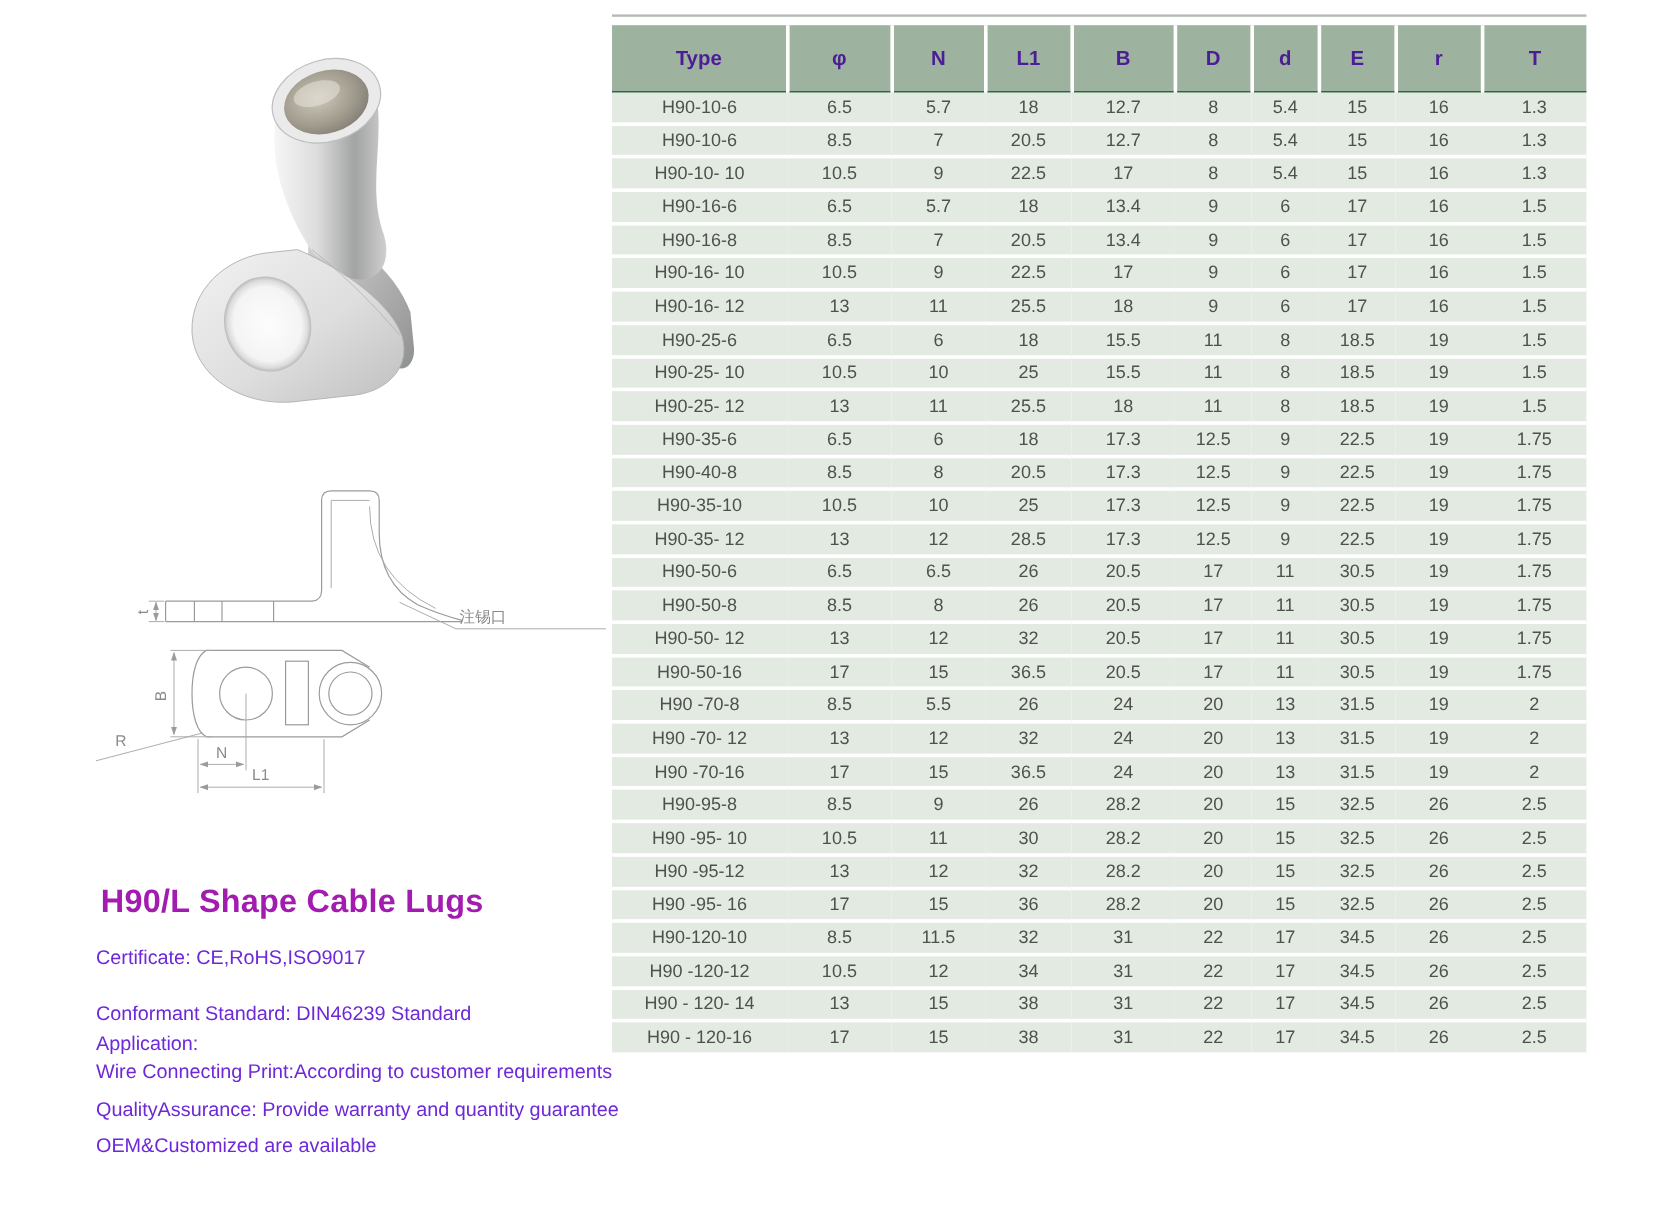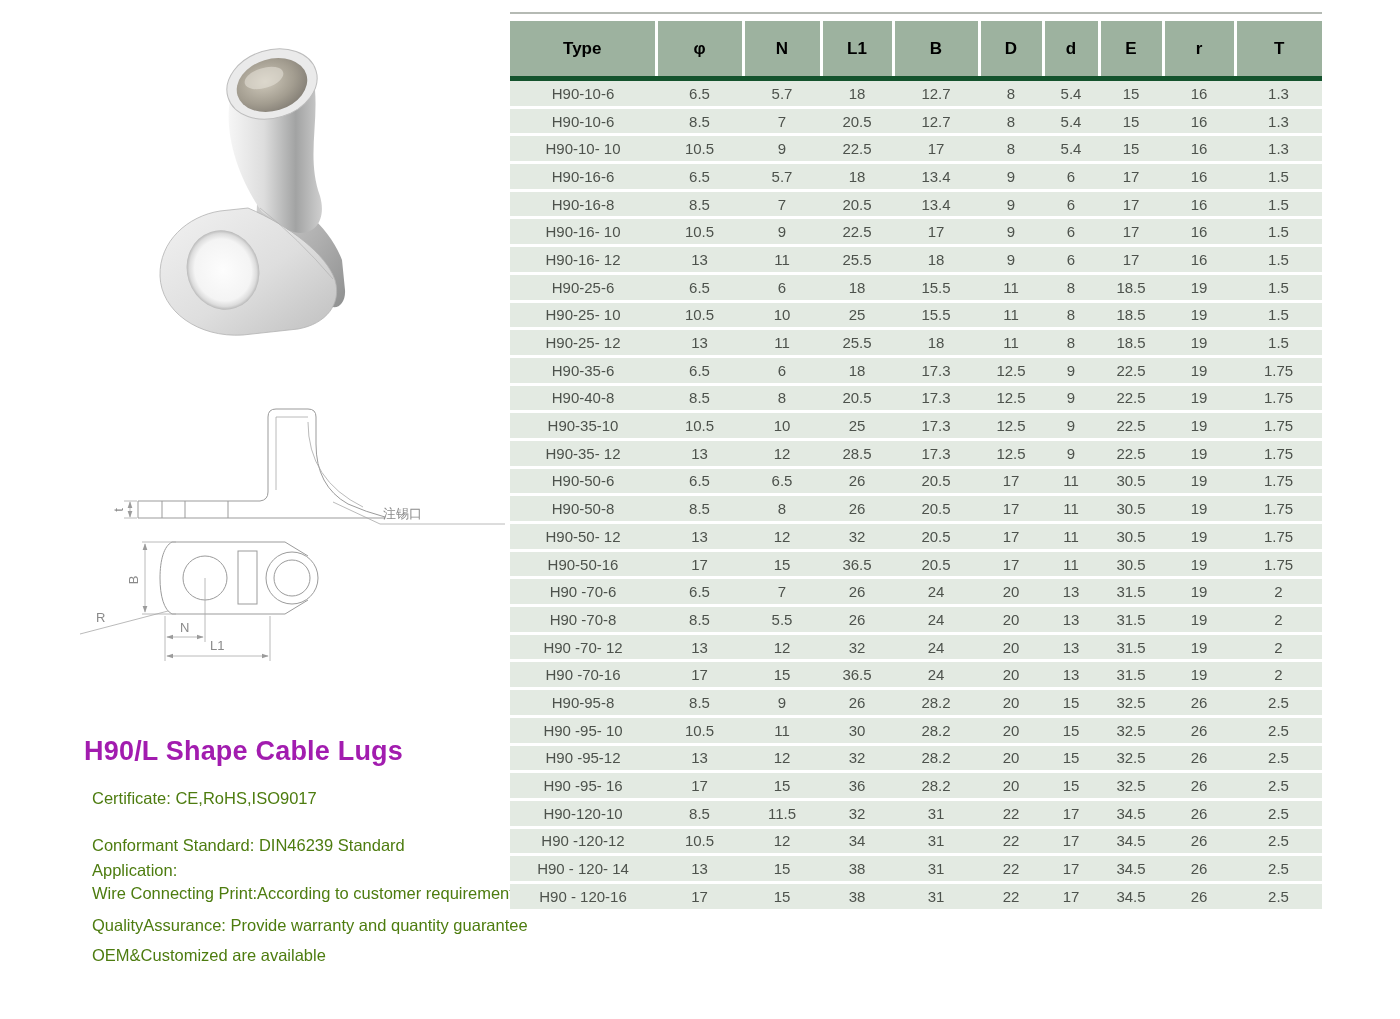--- a/index.html
+++ b/index.html
@@ -6,38 +6,38 @@
   .page {
     position:relative; width:1400px; height:1019px; background:#ffffff;
     font-family:"Liberation Sans", sans-serif; overflow:hidden;
   }
 
   
   .top-rule { position:absolute; left:510px; top:12px; width:812px; height:2px; background:#b5bab4; }
   table.spec { position:absolute; left:510px; top:21px; width:812px;
     border-collapse:collapse; table-layout:fixed; }
   table.spec th {
-    background:#9db29f; color:#000000; font-size:17px; font-weight:bold;
+    background:#9db29f; color:#4c1d95; font-size:17px; font-weight:bold;
     height:55px; text-align:center; vertical-align:middle;
-    border-bottom:5px solid #14532d; padding:0;
+    border-bottom:1px solid #14532d; padding:0;
   }
   table.spec th + th { border-left:3px solid #ffffff; }
   table.spec td {
     background:#e3eae2; color:#4d524c; font-size:15px; text-align:center;
     vertical-align:middle; height:24.7px; padding:0;
     border-bottom:3px solid #ffffff;
   }
 
   
   .photo { position:absolute; left:148px; top:32px; width:220px; height:315px; }
   .drawing { position:absolute; left:80px; top:384px; width:430px; height:300px; }
 
   .title { position:absolute; left:84px; top:736px; margin:0;
     font-size:27px; font-weight:bold; color:#a21caf; letter-spacing:.2px; }
-  .detail { position:absolute; left:92px; font-size:16.5px; color:#4d7c0f; white-space:nowrap;text-align:right; }
+  .detail { position:absolute; left:80px; font-size:16.5px; color:#6d28d9; white-space:nowrap;text-align:right; }
   .d0 { top:789px; } .d1 { top:836px; } .d2 { top:861px; }
   .d3 { top:884px; } .d4 { top:916px; } .d5 { top:946px; }
 
   
   .dw { stroke:#9b9b9b; stroke-width:1; fill:none; }
   .dw-thin { stroke:#a8a8a8; stroke-width:0.8; fill:none; }
   .dw-label { fill:#8a8a8a; font-size:13px; font-family:"Liberation Sans",sans-serif; }
 </style>
 </head>
 <body>
@@ -395,32 +395,20 @@
           <td>15</td>
           <td>36.5</td>
           <td>20.5</td>
           <td>17</td>
           <td>11</td>
           <td>30.5</td>
           <td>19</td>
           <td>1.75</td>
         </tr>
         <tr>
-          <td>H90 -70-6</td>
-          <td>6.5</td>
-          <td>7</td>
-          <td>26</td>
-          <td>24</td>
-          <td>20</td>
-          <td>13</td>
-          <td>31.5</td>
-          <td>19</td>
-          <td>2</td>
-        </tr>
-        <tr>
           <td>H90 -70-8</td>
           <td>8.5</td>
           <td>5.5</td>
           <td>26</td>
           <td>24</td>
           <td>20</td>
           <td>13</td>
           <td>31.5</td>
           <td>19</td>
           <td>2</td>

